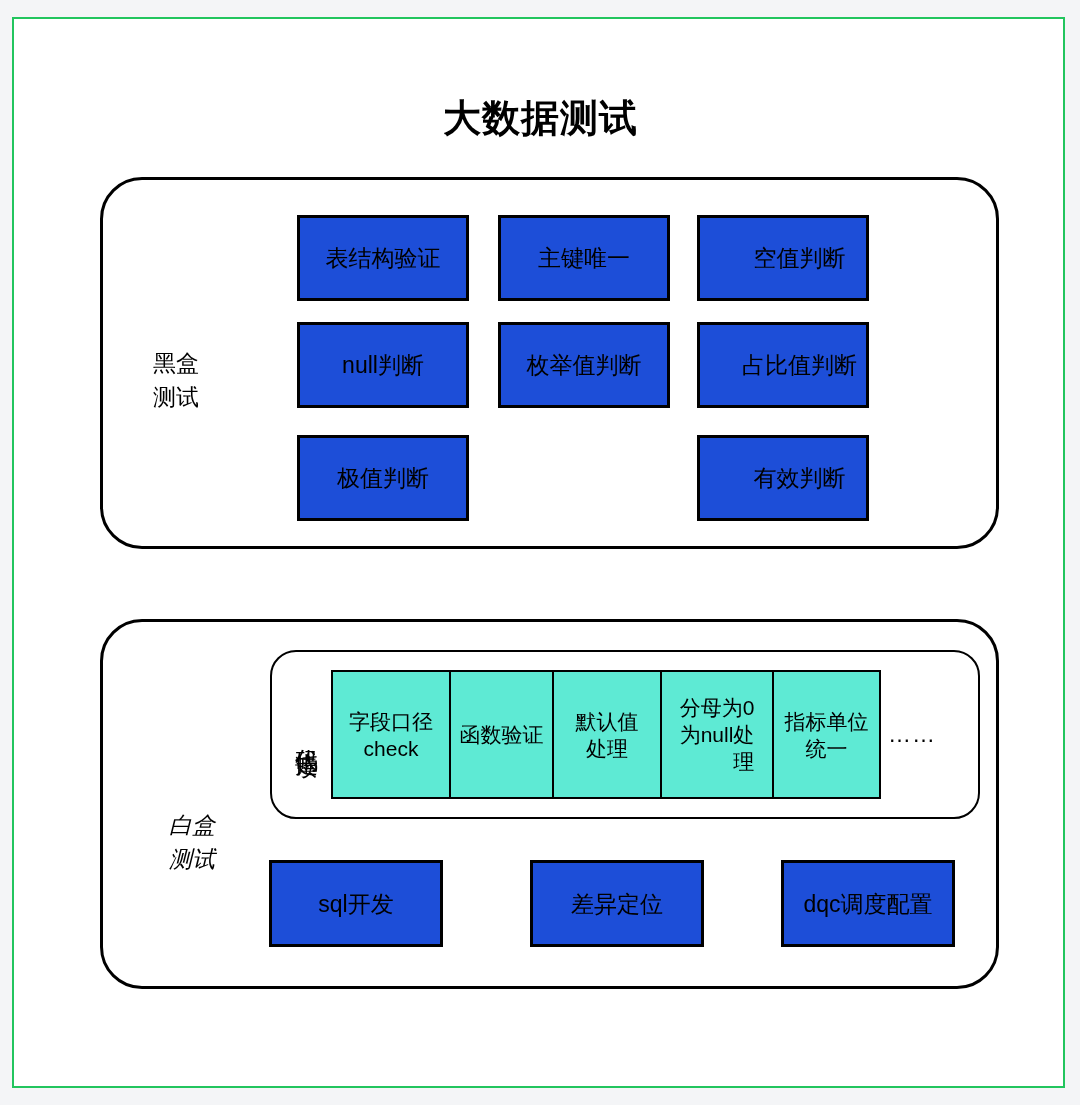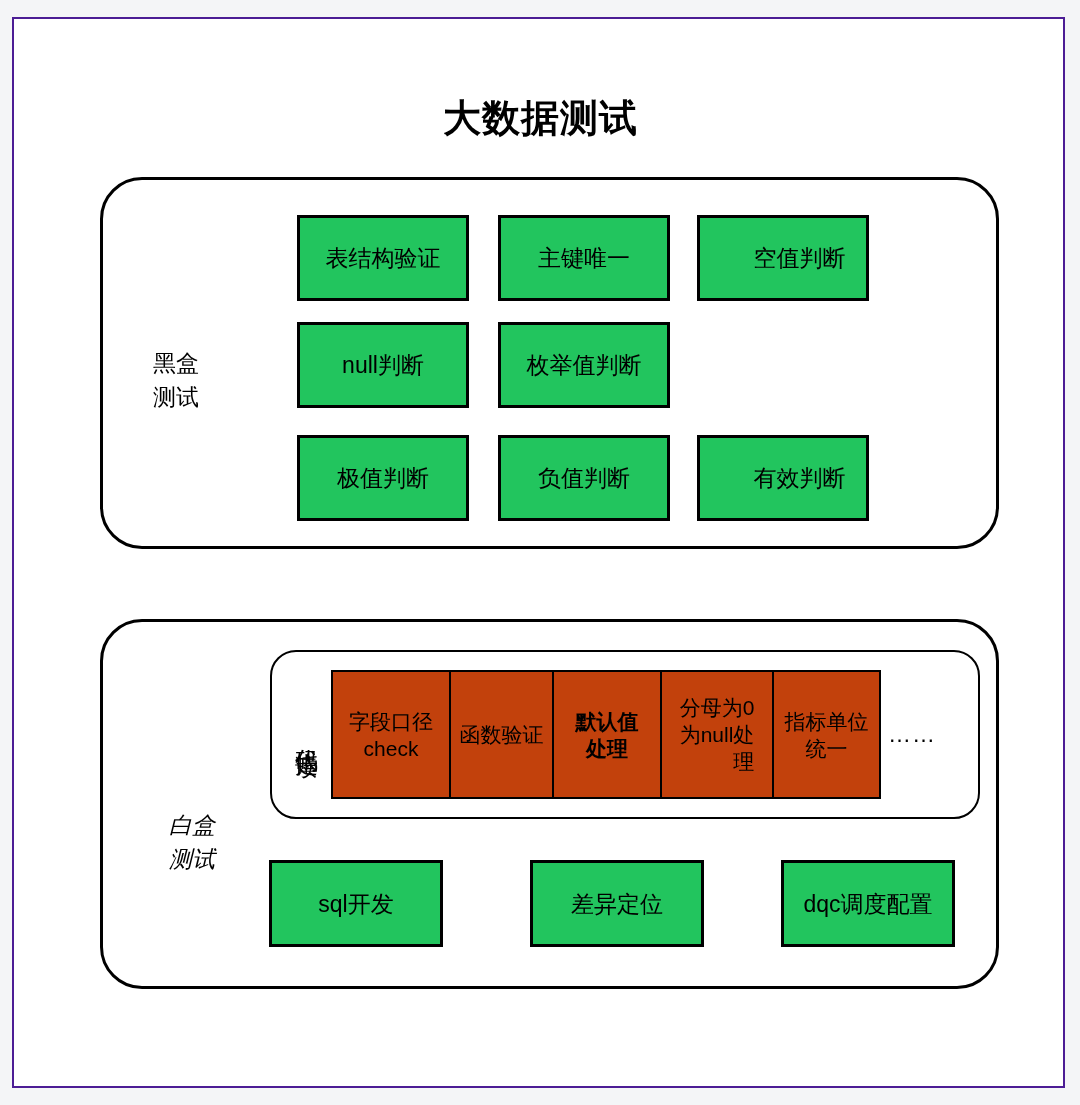--- a/index.html
+++ b/index.html
@@ -17,21 +17,21 @@
   }
 
   
   #canvas-frame {
     position: absolute;
     left: 12px;
     top: 17px;
     width: 1053px;
     height: 1071px;
     background: #ffffff;
-    border: 2px solid #4c1d95;
+    border: 2px solid #22c55e;
     box-sizing: border-box;
   }
 
   
   #diagram-title {
     position: absolute;
     left: 0;
     top: 74px;
     width: 1053px;
     text-align: center;
@@ -81,21 +81,21 @@
     top: 789px;
     width: 140px;
     font-style: italic;
   }
 
   
   .item-box {
     position: absolute;
     border: 3px solid #000;
     box-sizing: border-box;
-    background: #22c55e;
+    background: #1d4ed8;
     display: flex;
     align-items: center;
     justify-content: center;
     font-size: 23px;
     line-height: 30px;
     text-align: center;
     white-space: pre-line;
   }
 
   
@@ -140,38 +140,38 @@
     align-items: center;
     justify-content: center;
     white-space: nowrap;
   }
   #code-review-table {
     flex: 0 0 auto;
     display: flex;
     height: 129px;
     border: 2px solid #000;
     box-sizing: border-box;
-    background: #c2410c;
+    background: #5eead4;
   }
   .cr-cell {
     border-right: 2px solid #000;
     box-sizing: border-box;
     display: flex;
     align-items: center;
     justify-content: center;
     text-align: center;
     font-size: 21px;
     line-height: 27px;
     padding: 0 4px;
     white-space: pre-line;
   }
   .cr-cell:last-child { border-right: none; }
   .cr-w0 { width: 118px; }
   .cr-w1 { width: 103px; }
-  .cr-w2 { width: 108px; font-weight: bold; }
+  .cr-w2 { width: 108px; }
   .cr-w3 { width: 112px; text-align: right; }
   .cr-w4 { width: 105px; }
   #code-review-ellipsis {
     flex: 0 0 auto;
     width: 62px;
     text-align: center;
     font-size: 23px;
     letter-spacing: 1px;
     white-space: nowrap;
   }
@@ -187,23 +187,23 @@
 
   <div class="group-label" id="blackbox-label">黑盒
 测试</div>
 
   <div class="item-box bb-c0 bb-r0">表结构验证</div>
   <div class="item-box bb-c1 bb-r0">主键唯一</div>
   <div class="item-box bb-c2 bb-r0">空值判断</div>
 
   <div class="item-box bb-c0 bb-r1">null判断</div>
   <div class="item-box bb-c1 bb-r1">枚举值判断</div>
+  <div class="item-box bb-c2 bb-r1">占比值判断</div>
 
   <div class="item-box bb-c0 bb-r2">极值判断</div>
-  <div class="item-box bb-c1 bb-r2">负值判断</div>
   <div class="item-box bb-c2 bb-r2">有效判断</div>
 
   <div class="group-box" id="whitebox-group"></div>
 
   <div class="group-label" id="whitebox-label">白盒
 测试</div>
 
   <div id="code-review-strip">
 
     <div id="code-review-vertical-label">代码走读</div>

